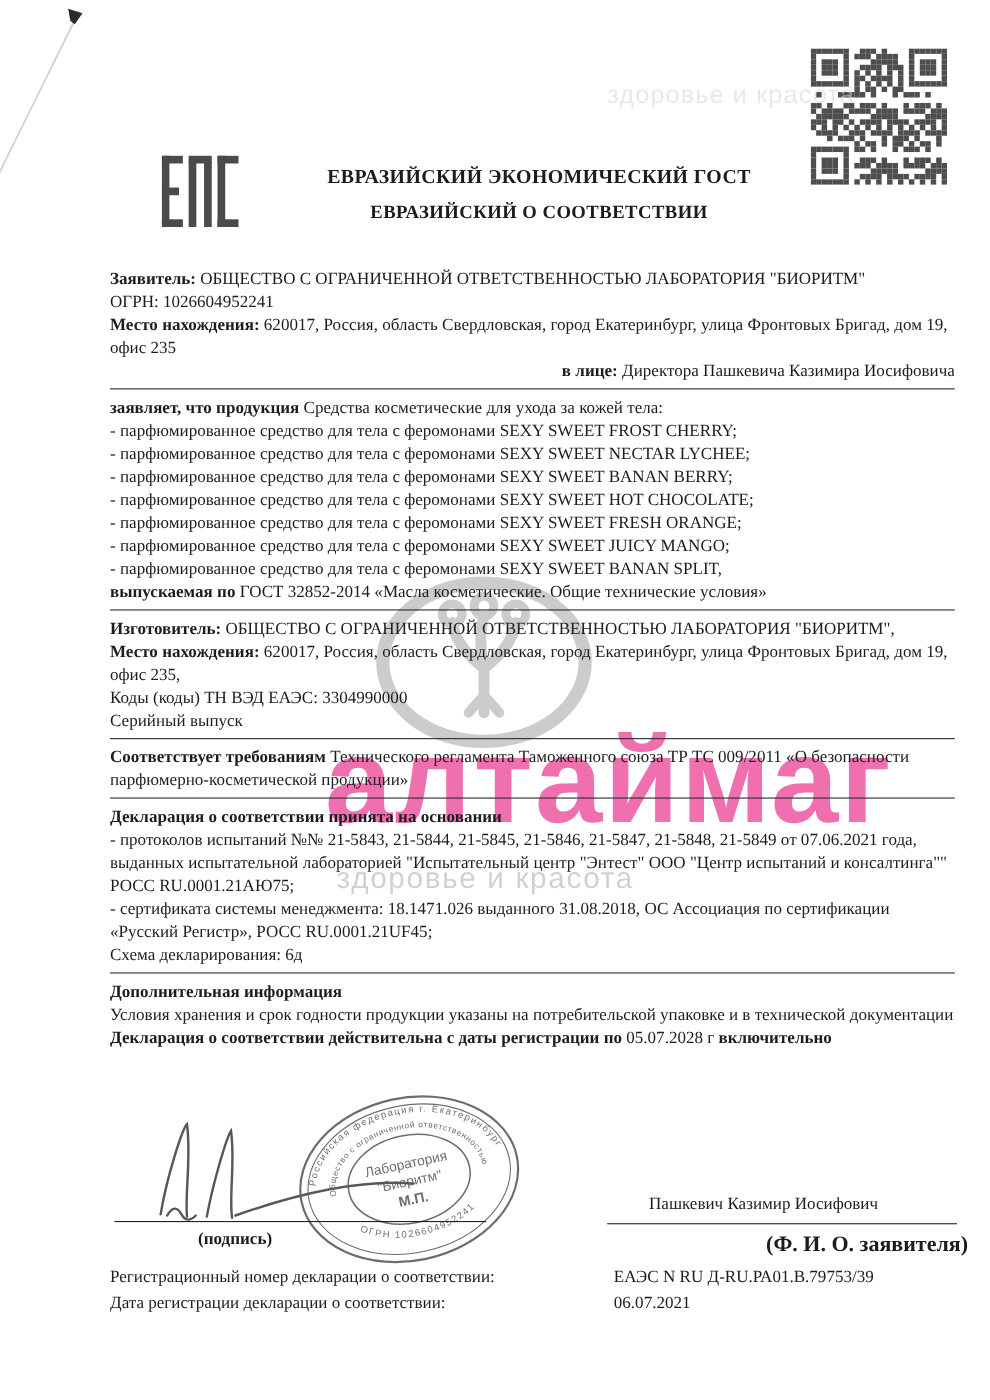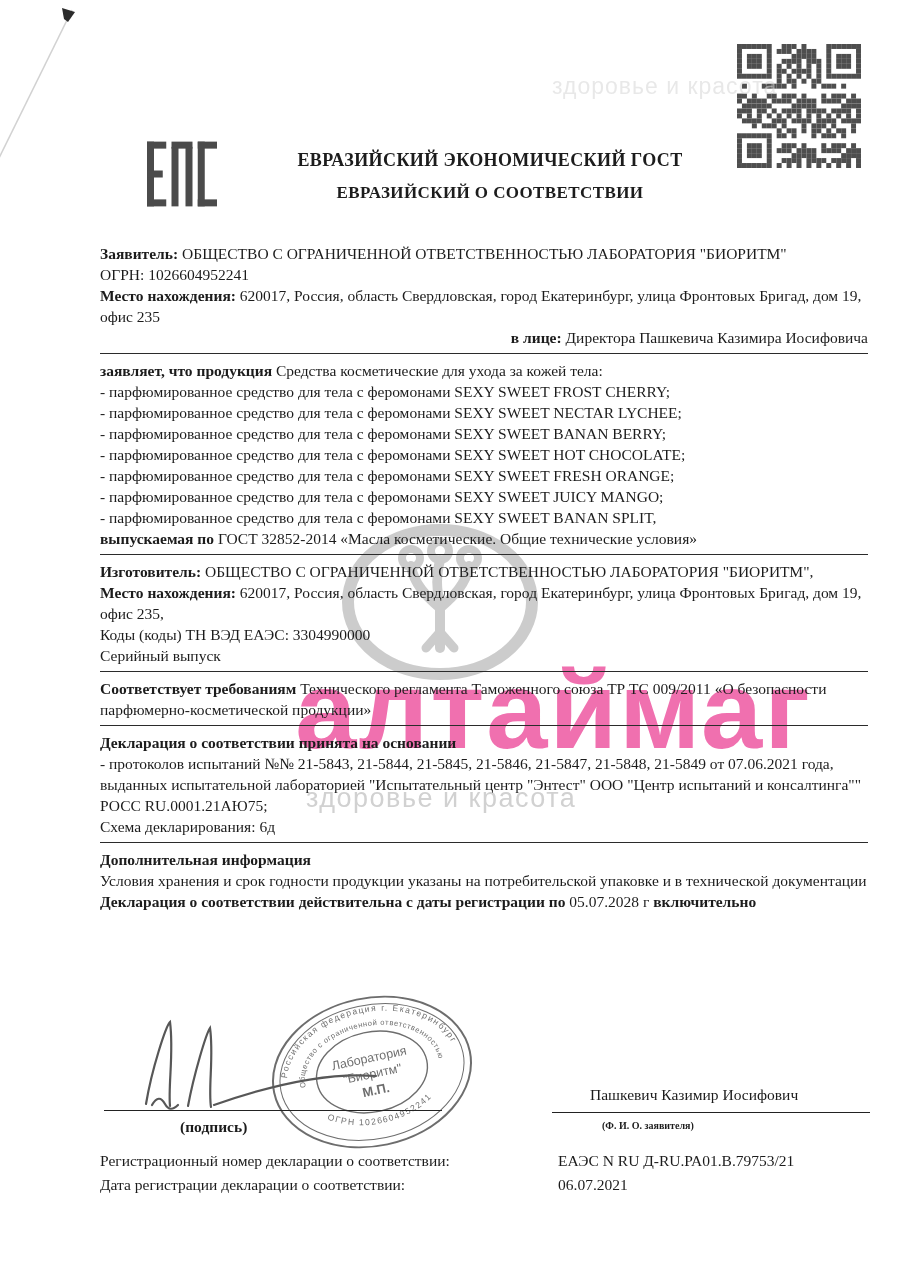--- a/index.html
+++ b/index.html
@@ -43,21 +43,21 @@
   .rule{border:none;border-top:1.7px solid #2b2b2b;margin:5px 0 6px 0;}
   .gap-top{margin-top:15px;}
   .gap-top-sm{margin-top:4px;text-align:right;}
   
   .sig-svg{position:absolute;left:118px;top:1008px;width:260px;height:110px;}
   .stamp{position:absolute;left:252px;top:982px;width:240px;height:180px;opacity:.88;}
   .sig-line-left{position:absolute;left:104px;top:1110px;width:338px;border-top:1.7px solid #222;}
   .sig-line-right{position:absolute;left:552px;top:1112px;width:318px;border-top:1.7px solid #222;}
   .sig-caption{position:absolute;left:180px;top:1118px;width:150px;text-align:left;font-weight:bold;font-size:15.5px;}
   .fio-name{position:absolute;left:590px;top:1086px;font-size:15.5px;}
-  .fio-caption{position:absolute;left:602px;top:1120px;width:250px;text-align:left;font-weight:bold;font-size:10px;}
+  .fio-caption{position:absolute;left:630px;top:1120px;width:250px;text-align:right;font-weight:bold;font-size:20px;}
   
   .reg{position:absolute;left:100px;top:1152px;width:775px;font-size:15.5px;}
   .reg-row{display:flex;margin-bottom:6px;}
   .reg-label{font-weight:normal;width:458px;flex:0 0 458px;}
   .reg-value{flex:1;}
 </style>
 </head>
 <body>
 
 <div class="page">
@@ -472,20 +472,21 @@
     <p><b>Изготовитель: </b><span>ОБЩЕСТВО С ОГРАНИЧЕННОЙ ОТВЕТСТВЕННОСТЬЮ ЛАБОРАТОРИЯ "БИОРИТМ",</span></p>
     <p><b>Место нахождения: </b><span>620017, Россия, область Свердловская, город Екатеринбург, улица Фронтовых Бригад, дом 19, офис 235,</span></p>
     <p>Коды (коды) ТН ВЭД ЕАЭС: 3304990000</p>
     <p>Серийный выпуск</p>
     <hr class="rule">
     <p><b>Соответствует требованиям </b><span>Технического регламента Таможенного союза ТР ТС 009/2011 «О безопасности парфюмерно-косметической продукции»</span></p>
     <hr class="rule">
     <p><b>Декларация о соответствии принята на основании</b></p>
     <div>
         <p>- протоколов испытаний №№ 21-5843, 21-5844, 21-5845, 21-5846, 21-5847, 21-5848, 21-5849 от 07.06.2021 года, выданных испытательной лабораторией "Испытательный центр "Энтест" ООО "Центр испытаний и консалтинга"" РОСС RU.0001.21АЮ75;</p>
+        <p>- сертификата системы менеджмента: 18.1471.026 выданного 31.08.2018, ОС Ассоциация по сертификации «Русский Регистр», РОСС RU.0001.21UF45;</p>
         <p>Схема декларирования: 6д</p>
       </div>
     <hr class="rule">
     <p class="gap-top"><b>Дополнительная информация</b></p>
     <p>Условия хранения и срок годности продукции указаны на потребительской упаковке и в технической документации</p>
     <p class="gap-top"><b>Декларация о соответствии действительна с даты регистрации по </b><span>05.07.2028 г </span><b>включительно</b></p>
   </main>
 
   <svg class="sig-svg" viewBox="0 0 260 110">
     <g fill="none" stroke="#3a3a3a" stroke-width="2.2" stroke-linecap="round" opacity=".85">
@@ -525,21 +526,21 @@
 
   <div class="sig-line-left"></div>
   <div class="sig-line-right"></div>
   <div class="sig-caption">(подпись)</div>
   <div class="fio-name">Пашкевич Казимир Иосифович</div>
   <div class="fio-caption">(Ф. И. О. заявителя)</div>
 
   <div class="reg">
     <div class="reg-row">
       <div class="reg-label">Регистрационный номер декларации о соответствии:</div>
-      <div class="reg-value">ЕАЭС N RU Д-RU.РА01.В.79753/21</div>
+      <div class="reg-value">ЕАЭС N RU Д-RU.РА01.В.79753/39</div>
     </div>
     <div class="reg-row">
       <div class="reg-label">Дата регистрации декларации о соответствии:</div>
       <div class="reg-value">06.07.2021</div>
     </div>
   </div>
 
 </div>
 
 </body></html>

